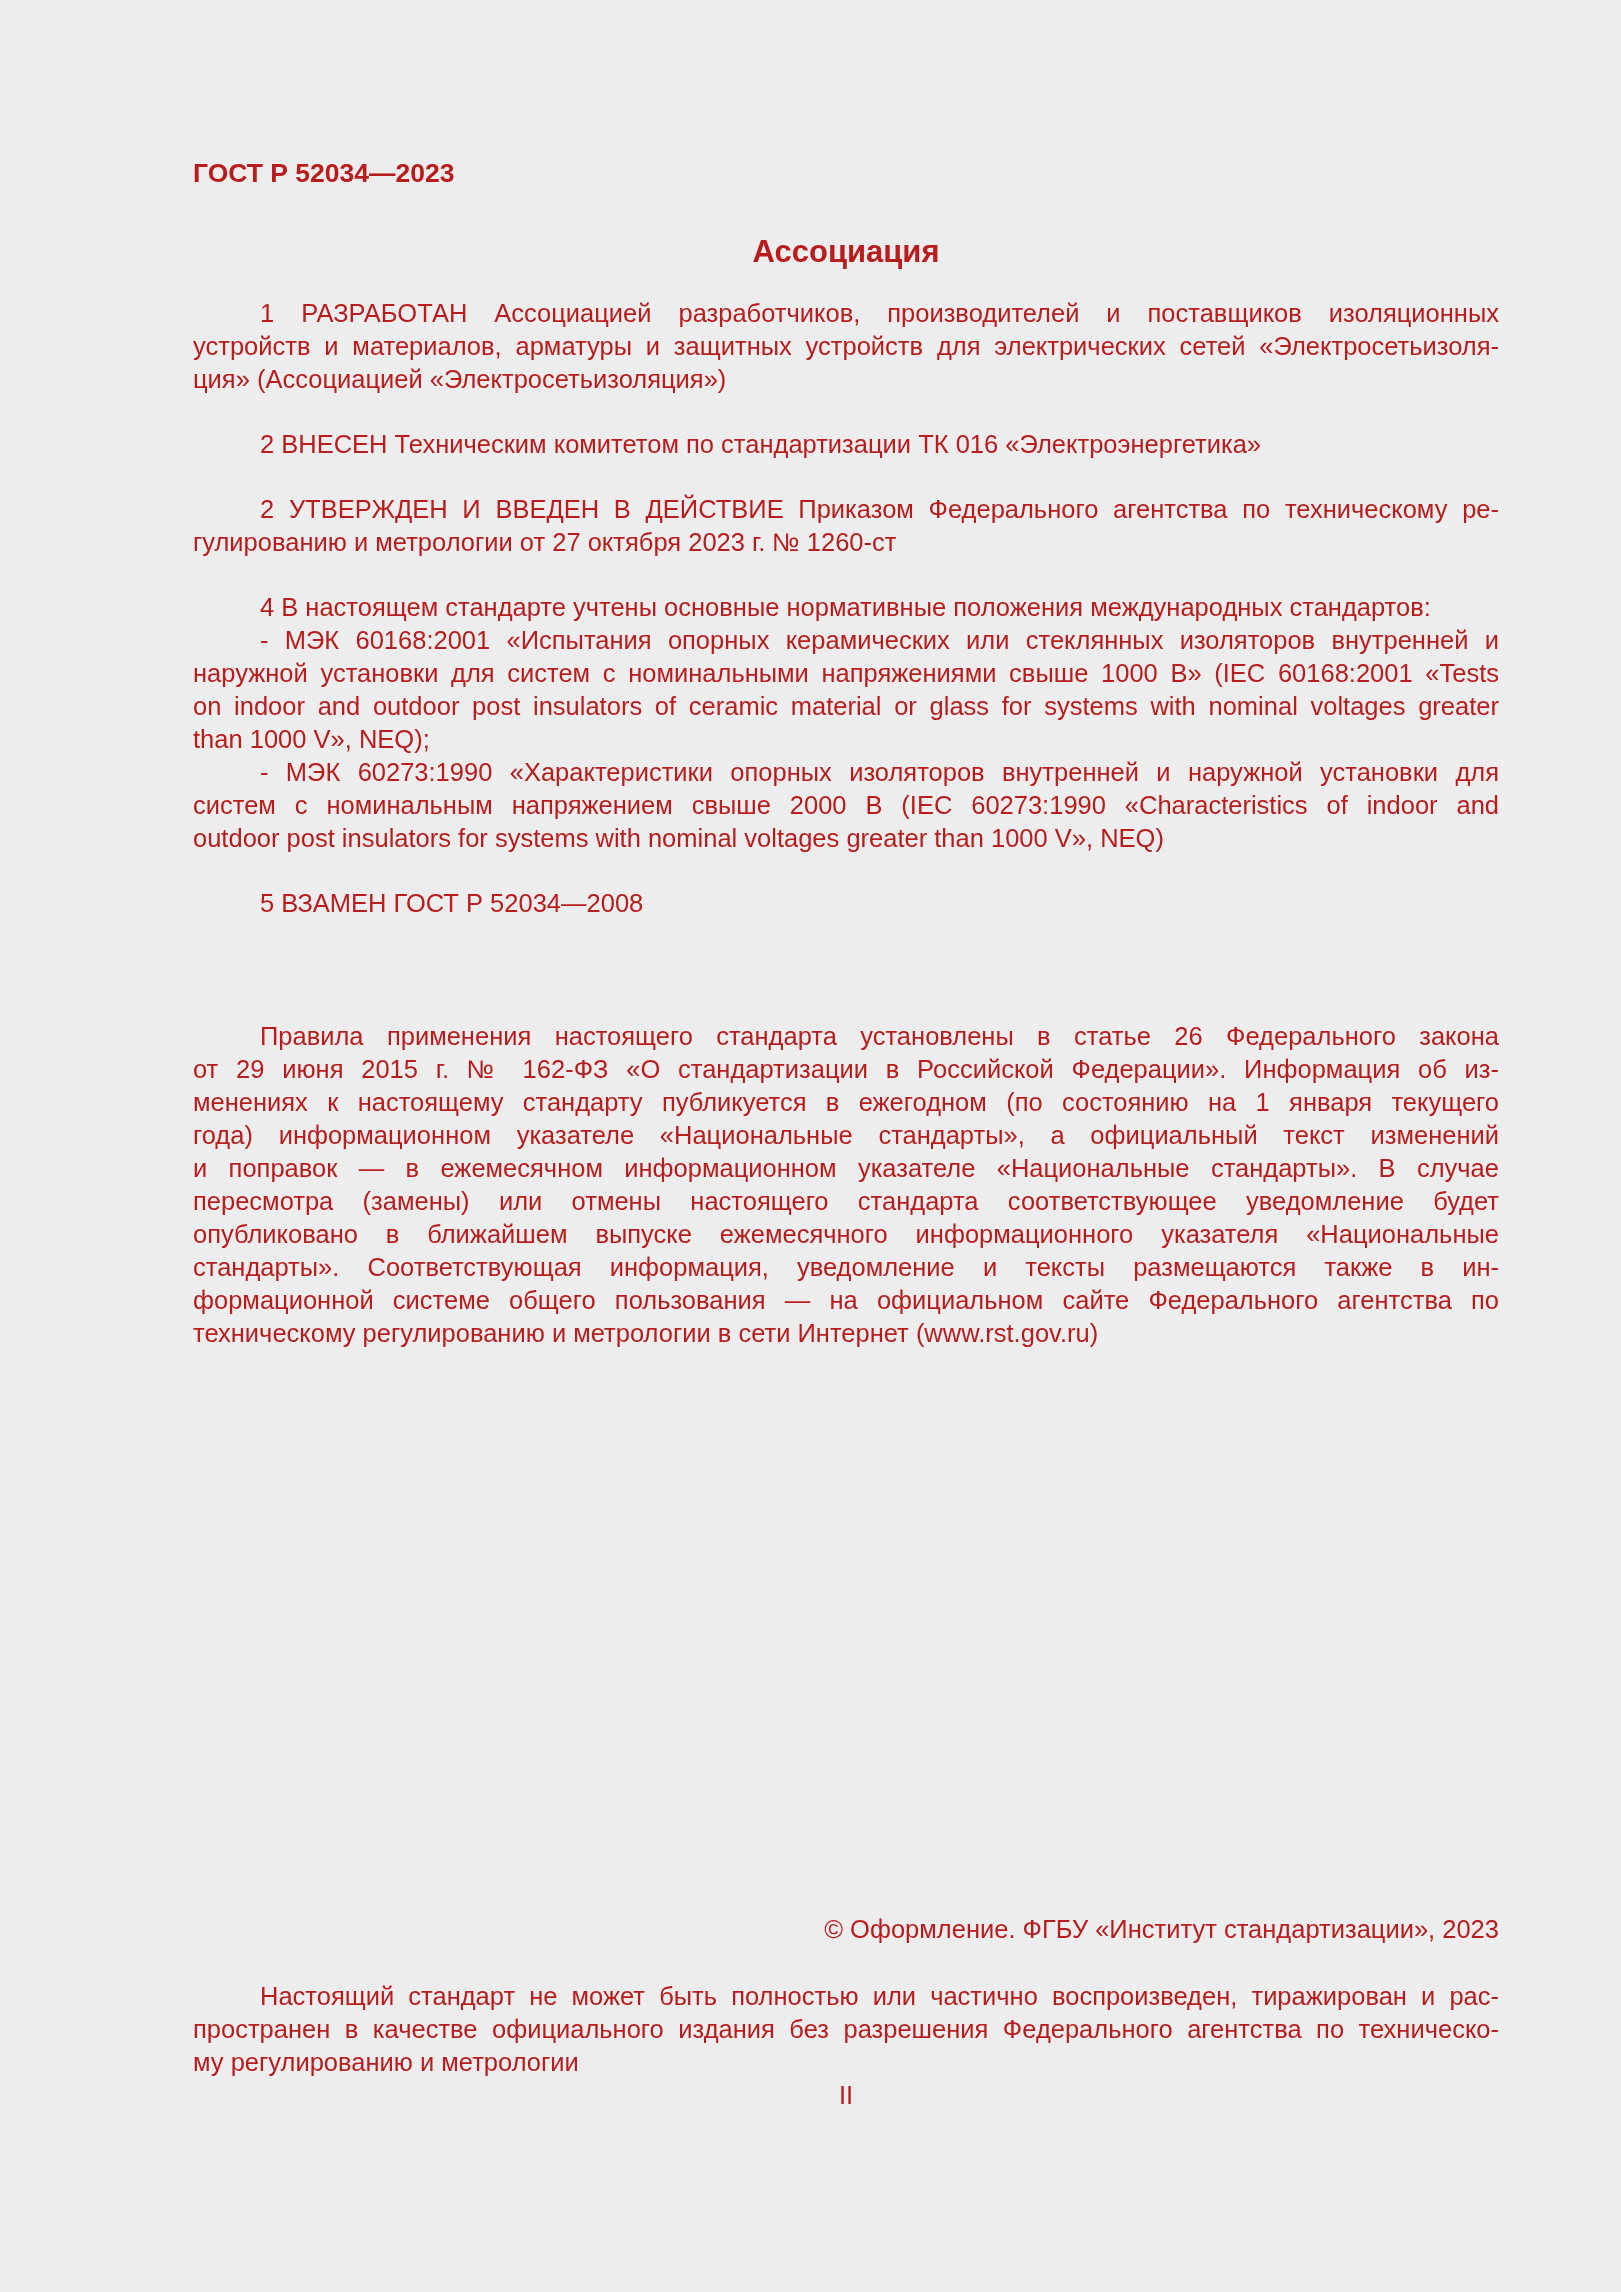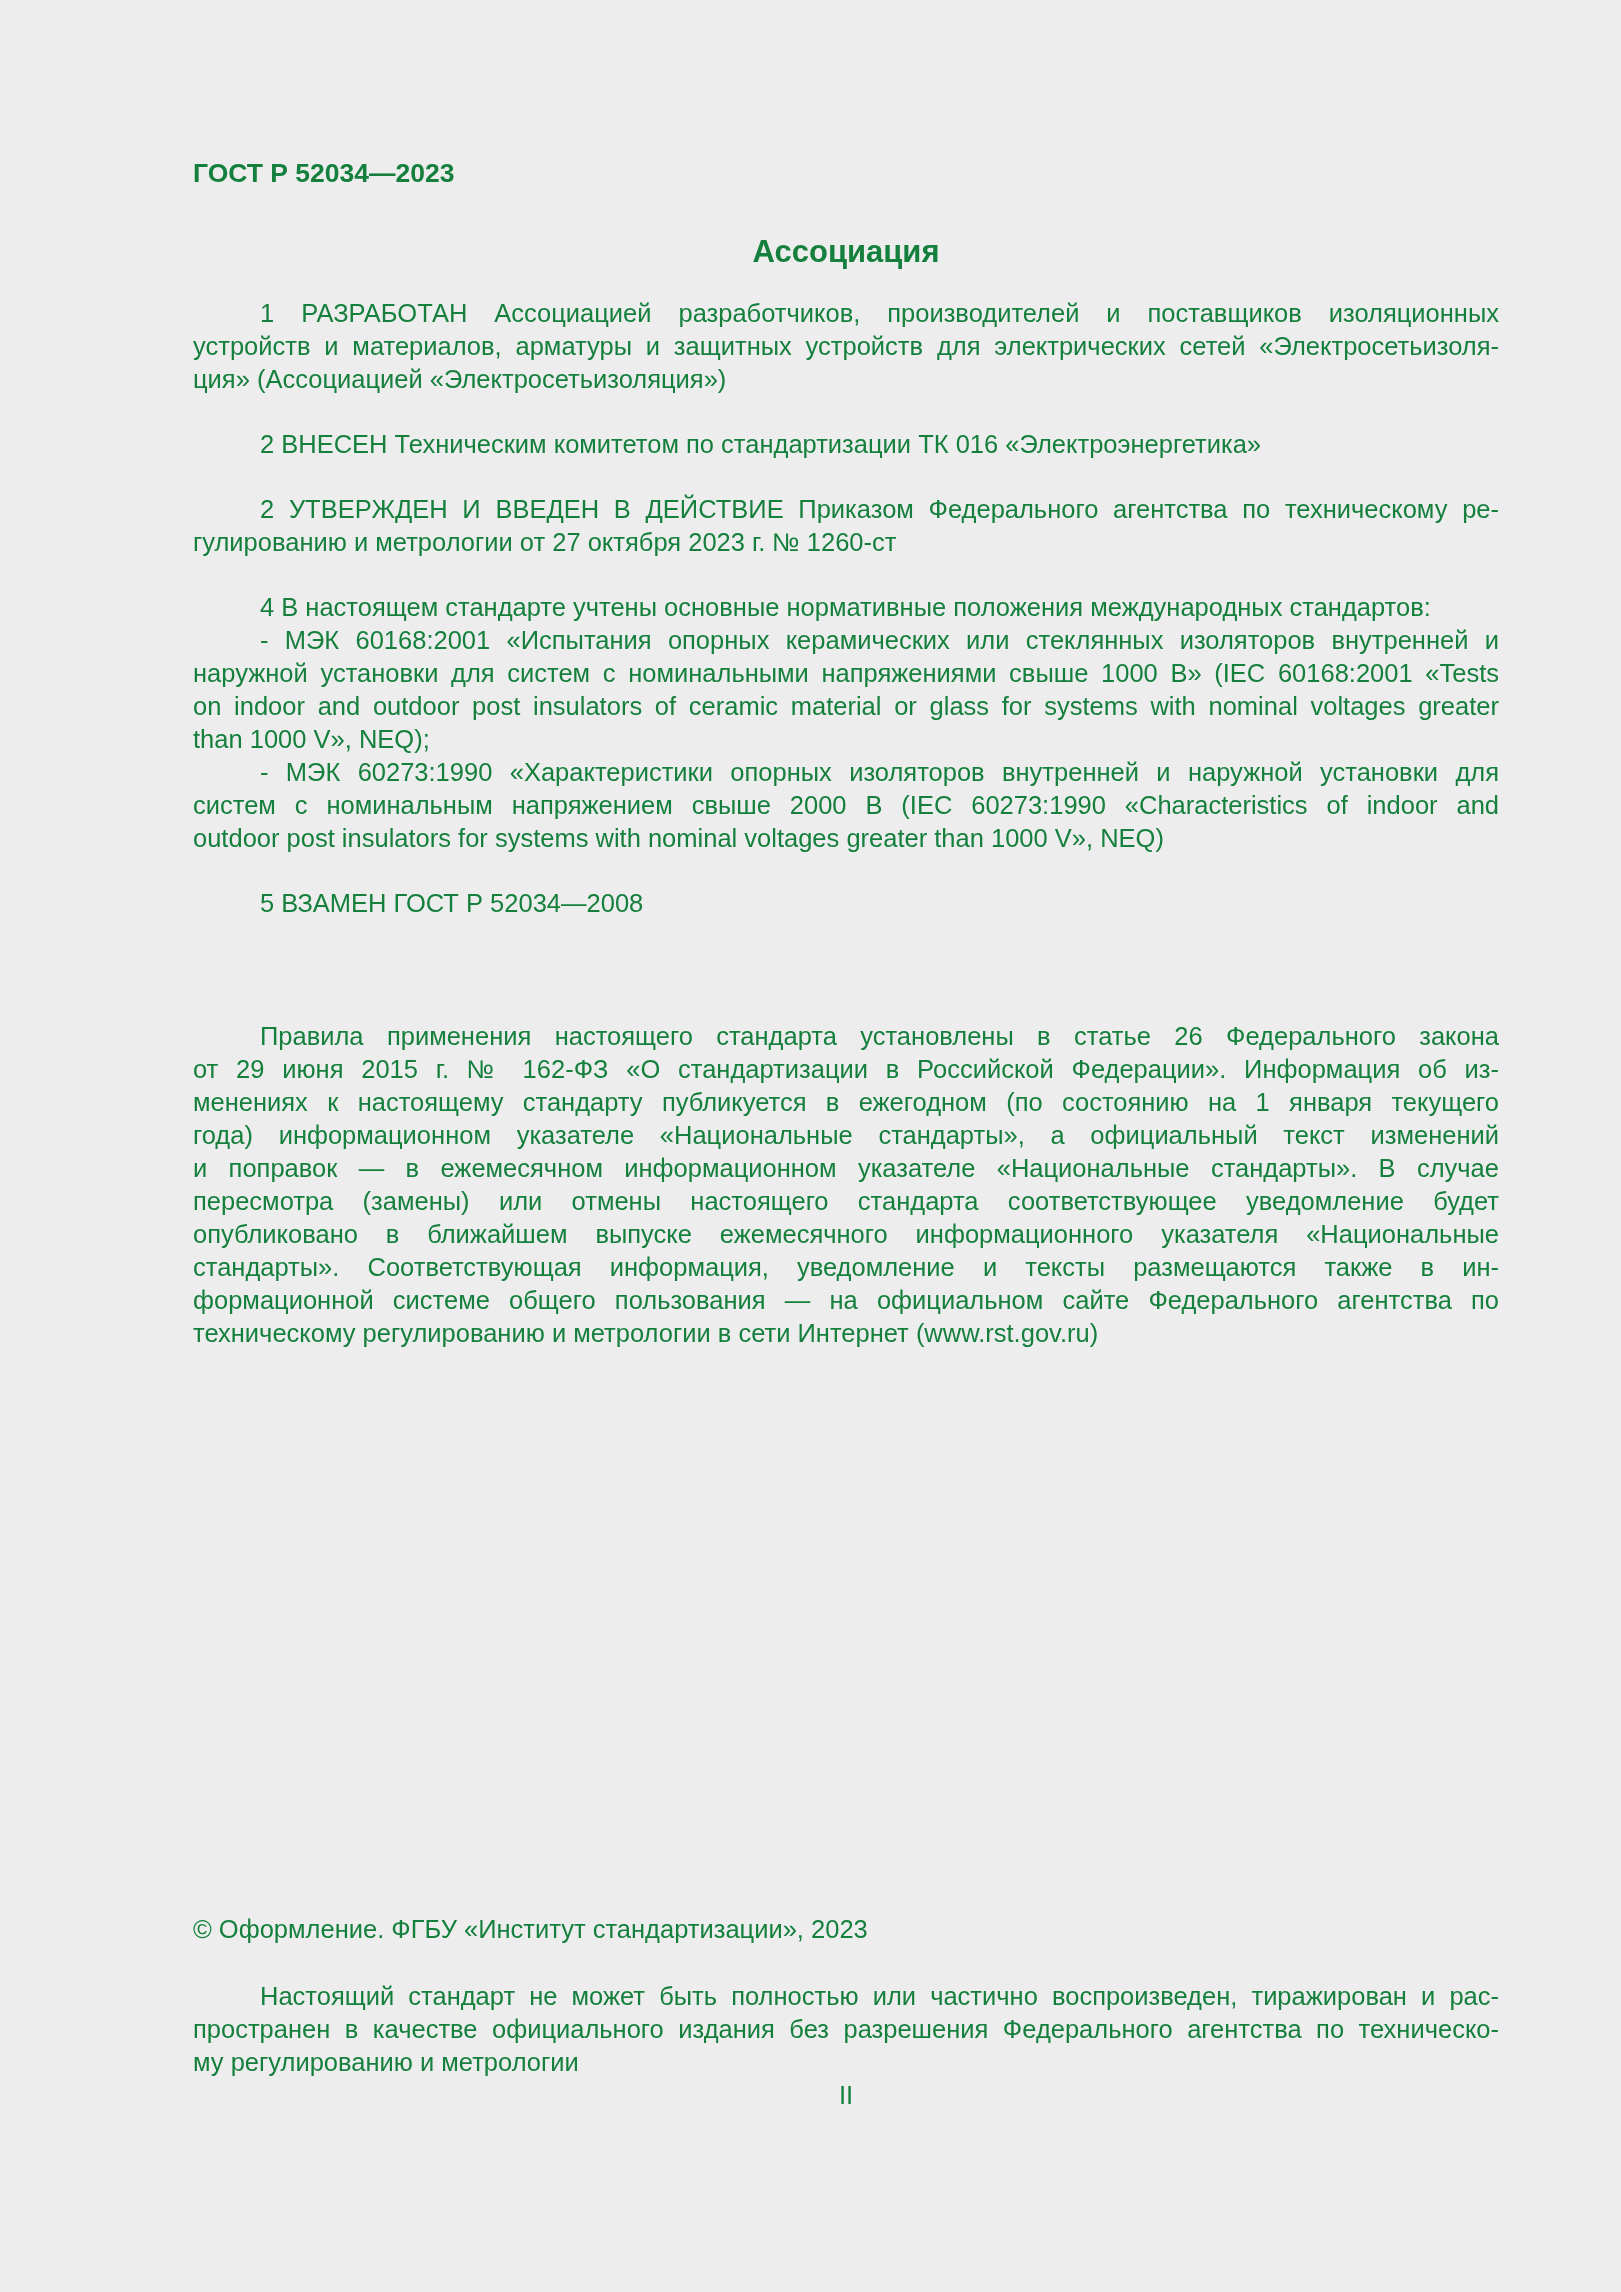--- a/index.html
+++ b/index.html
@@ -6,21 +6,21 @@
     margin: 0;
     padding: 0;
     background: #eeeded;
   }
   .page {
     position: relative;
     width: 1621px;
     height: 2293px;
     box-sizing: border-box;
     background: #eeeded;
-    color: #15803d;
+    color: #b91c1c;
     padding: 157px 122px 0 193px;
     overflow: hidden;
     font-family: "Liberation Sans", "DejaVu Sans", sans-serif;
     font-size: 25.5px;
     line-height: 33px;
   }
   .doc-code {
     font-weight: bold;
     font-size: 26.5px;
     line-height: 33px;
@@ -40,20 +40,21 @@
     text-align-last: justify;
   }
   .para .tline:first-child { text-indent: 67px; }
   .mt-p1   { margin-top: 26.5px; }
   .mt-gap  { margin-top: 32px; }
   .legal {
     margin-top: 100px;
   }
   .copyright {
     margin-top: 563px;
+    text-align: right;
   }
   .repro { margin-top: 34px; }
   .pagenum {
     margin-top: 0;
     text-align: center;
   }
 </style>
 </head>
 <body>
 

